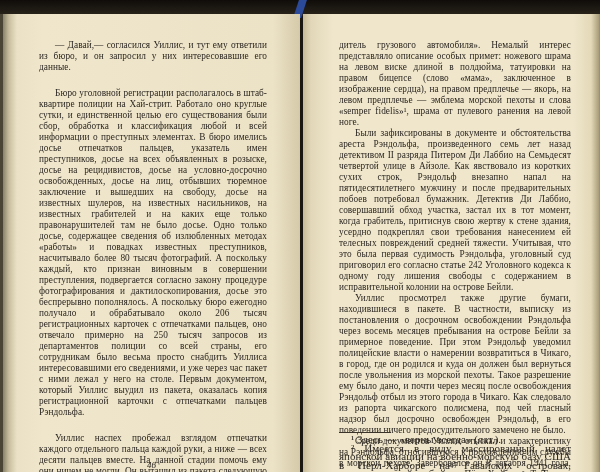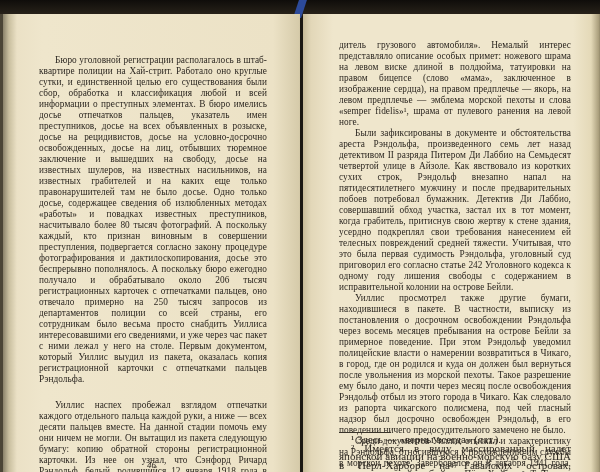--- a/index.html
+++ b/index.html
@@ -59,20 +59,21 @@
     .page-right .page-number { left: 146px; }
   </style>
 </head>
 <body>
 
 <div class="backdrop-top"></div>
 <div class="bookmark"></div>
 
 <div class="page page-left">
   <div class="text-block">
+    <p>— Давай,— согласился Уиллис, и тут ему ответили из бюро, и он запросил у них интересовавшие его данные.</p>
     <p class="gap">Бюро уголовной регистрации располагалось в штаб-квартире полиции на Хай-стрит. Работало оно круглые сутки, и единственной целью его существования были сбор, обработка и классификация любой и всей информации о преступных элементах. В бюро имелись досье отпечатков пальцев, указатель имен преступников, досье на всех объявленных в розыске, досье на рецидивистов, досье на условно-досрочно освобожденных, досье на лиц, отбывших тюремное заключение и вышедших на свободу, досье на известных шулеров, на известных насильников, на известных грабителей и на каких еще только правонарушителей там не было досье. Одно только досье, содержащее сведения об излюбленных методах «работы» и повадках известных преступников, насчитывало более 80 тысяч фотографий. А поскольку каждый, кто признан виновным в совершении преступления, подвергается согласно закону процедуре фотографирования и дактилоскопирования, досье это беспрерывно пополнялось. А поскольку бюро ежегодно получало и обрабатывало около 206 тысяч регистрационных карточек с отпечатками пальцев, оно отвечало примерно на 250 тысяч запросов из департаментов полиции со всей страны, его сотрудникам было весьма просто снабдить Уиллиса интересовавшими его сведениями, и уже через час пакет с ними лежал у него на столе. Первым документом, который Уиллис выудил из пакета, оказалась копия регистрационной карточки с отпечатками пальцев Рэндольфа.</p>
     <p class="gap">Уиллис наспех пробежал взглядом отпечатки каждого отдельного пальца каждой руки, а ниже — всех десяти пальцев вместе. На данной стадии помочь ему они ничем не могли. Он вытащил из пакета следующую бумагу: копию обратной стороны регистрационной карточки. Из нее он узнал, что Сэнфорд Ричард Рэндольф, белый, родившийся 12 января 1918 года в Чикаго, штат Иллинойс, проживающий по адресу Калмз-поинт, Хайтер-лейн, 29, известен также под кличками Скипи, Скип, Скиппер, Скаппера. Содержались там сведения о его росте (пять футов десять дюймов) и весе (сто шестьдесят три фунта), цвете волос (каштановый), глаз (голубой) и кожи (светлый). В графе «профессия» значилось «Во-</p>
   </div>
   <div class="page-number">46</div>
 </div>
 
 <div class="page page-right">
   <div class="text-block">
     <p class="noindent">дитель грузового автомобиля». Немалый интерес представляло описание особых примет: ножевого шрама на левом виске длиной в полдюйма, татуировки на правом бицепсе (слово «мама», заключенное в изображение сердца), на правом предплечье — якорь, на левом предплечье — эмблема морской пехоты и слова «semper fidelis»¹, шрама от пулевого ранения на левой ноге.</p>
     <p>Были зафиксированы в документе и обстоятельства ареста Рэндольфа, произведенного семь лет назад детективом II разряда Питером Ди Лаббио на Семьдесят четвертой улице в Айзоле. Как явствовало из коротких сухих строк, Рэндольф внезапно напал на пятидесятилетнего мужчину и после предварительных побоев потребовал бумажник. Детектив Ди Лаббио, совершавший обход участка, застал их в тот момент, когда грабитель, притиснув свою жертву к стене здания, усердно подкреплял свои требования нанесением ей телесных повреждений средней тяжести. Учитывая, что это была первая судимость Рэндольфа, уголовный суд приговорил его согласно статье 242 Уголовного кодекса к одному году лишения свободы с содержанием в исправительной колонии на острове Бейли.</p>

